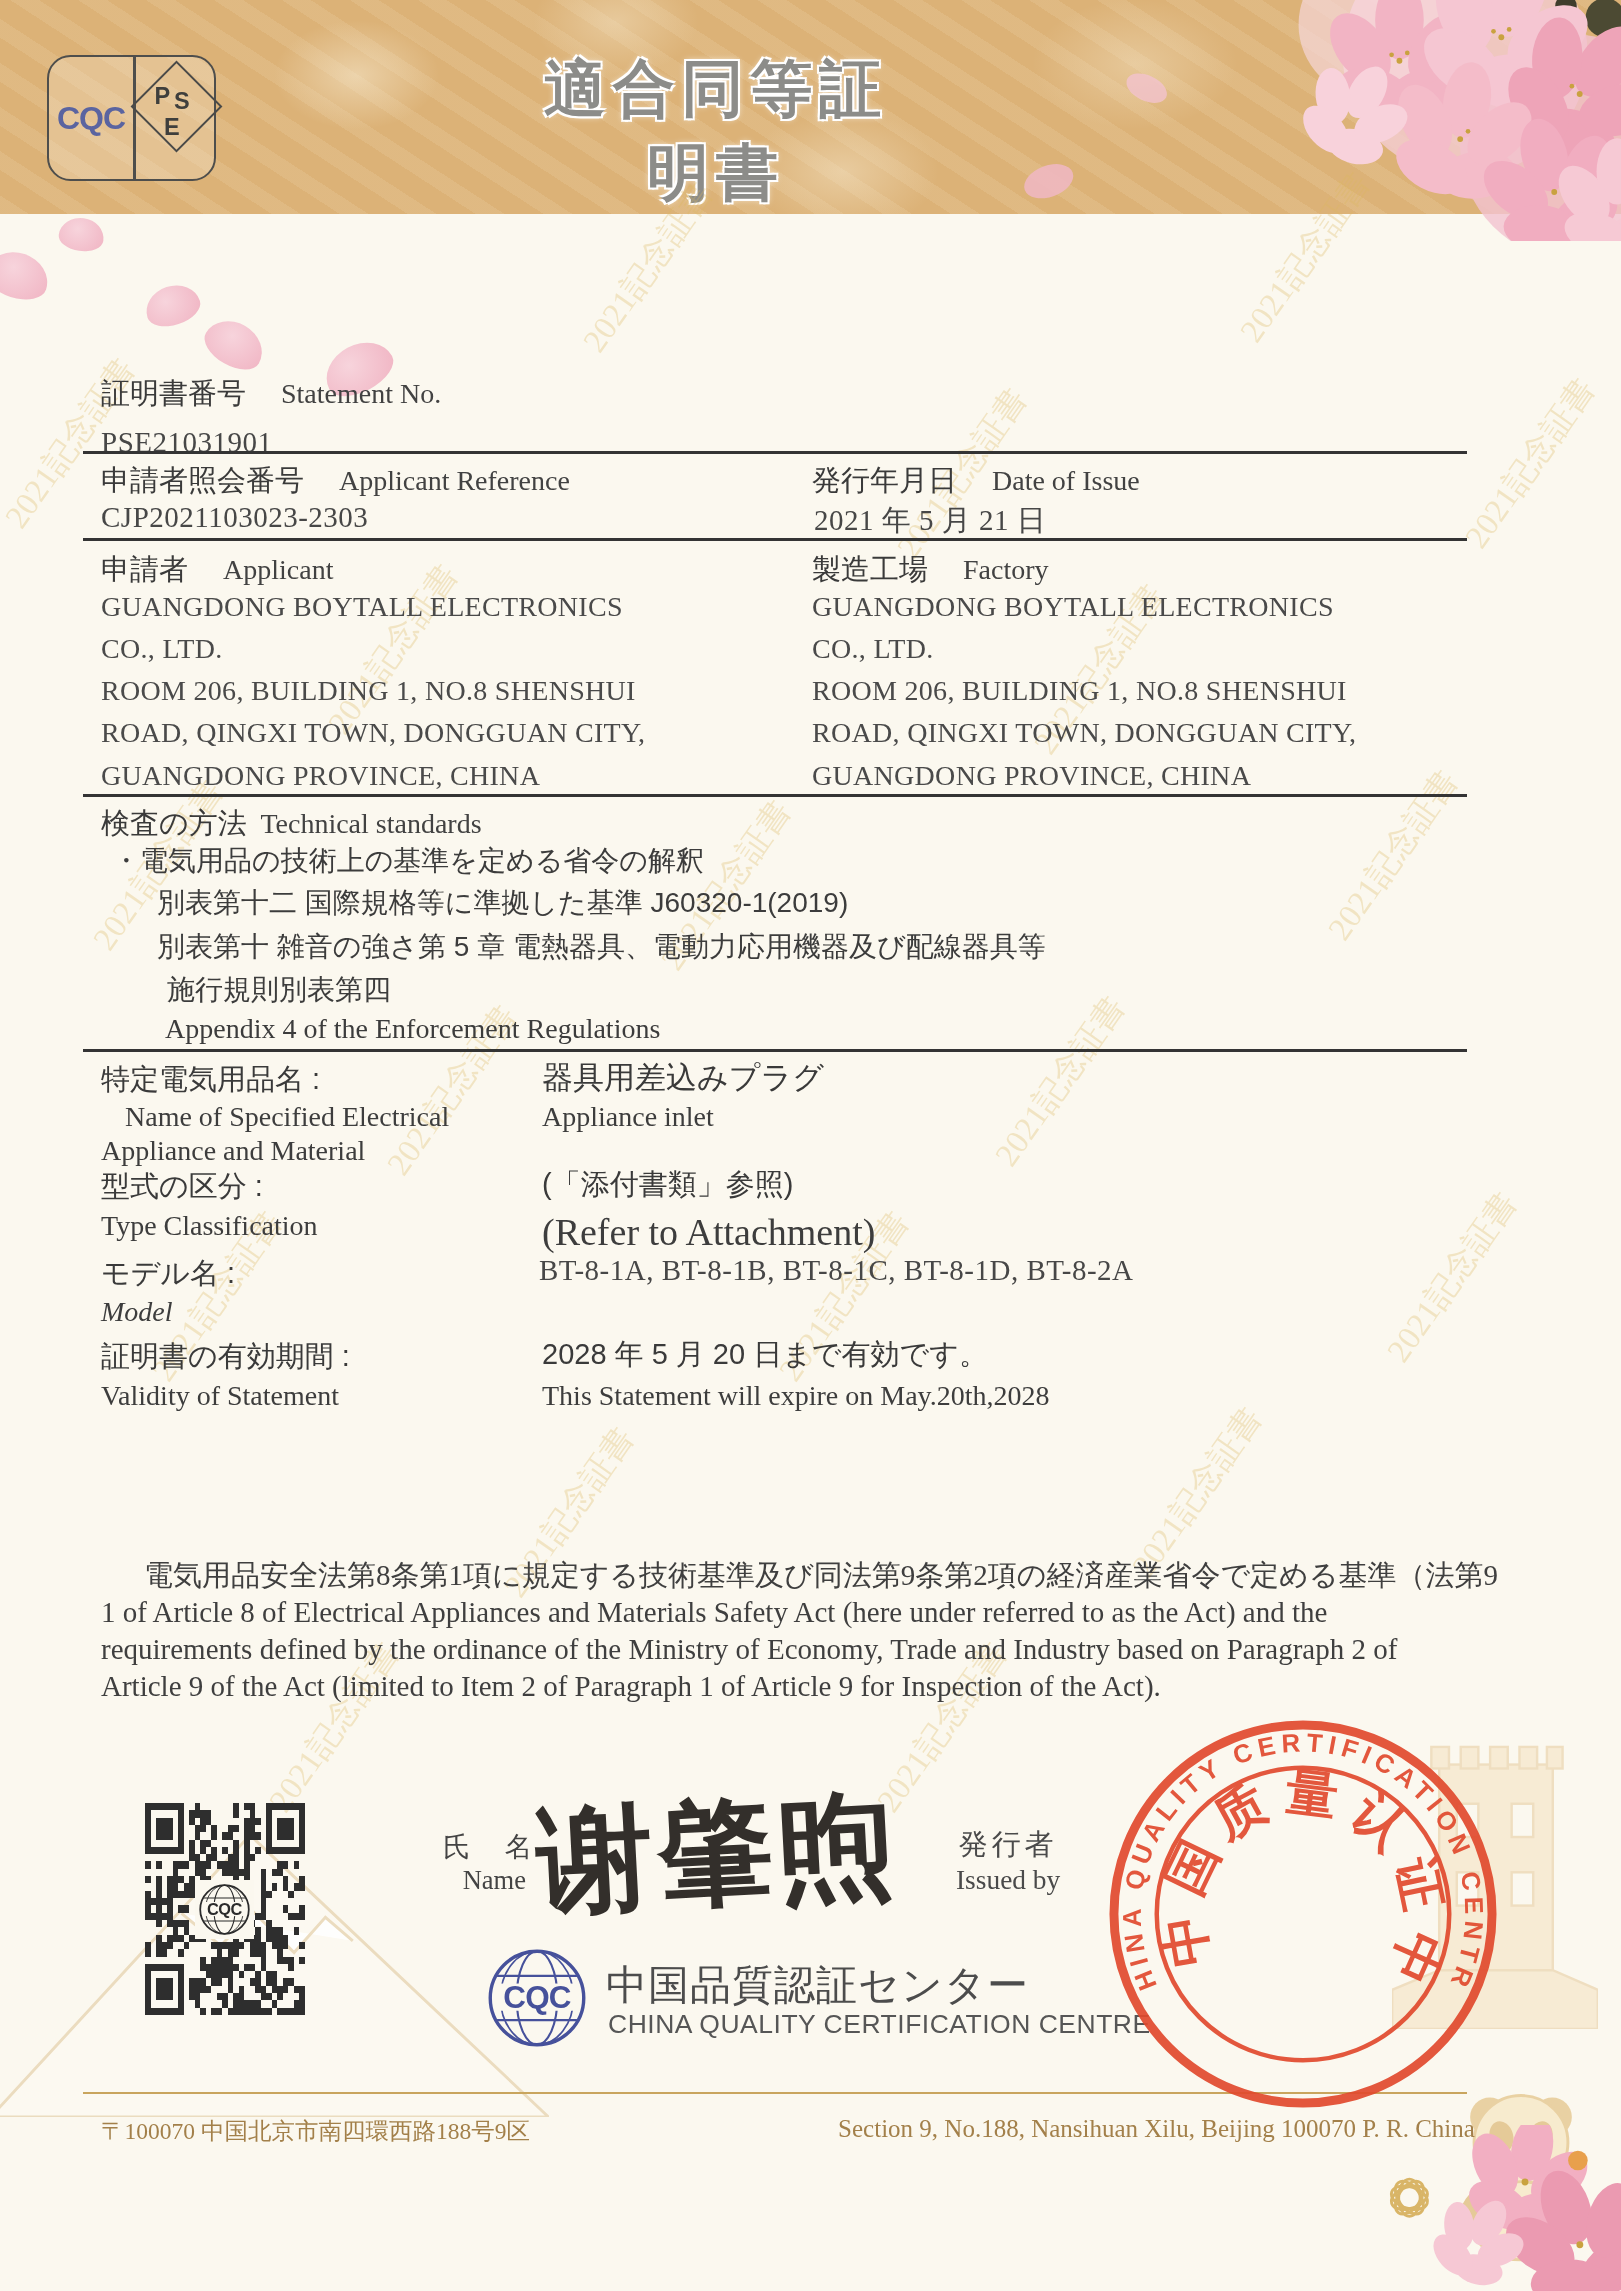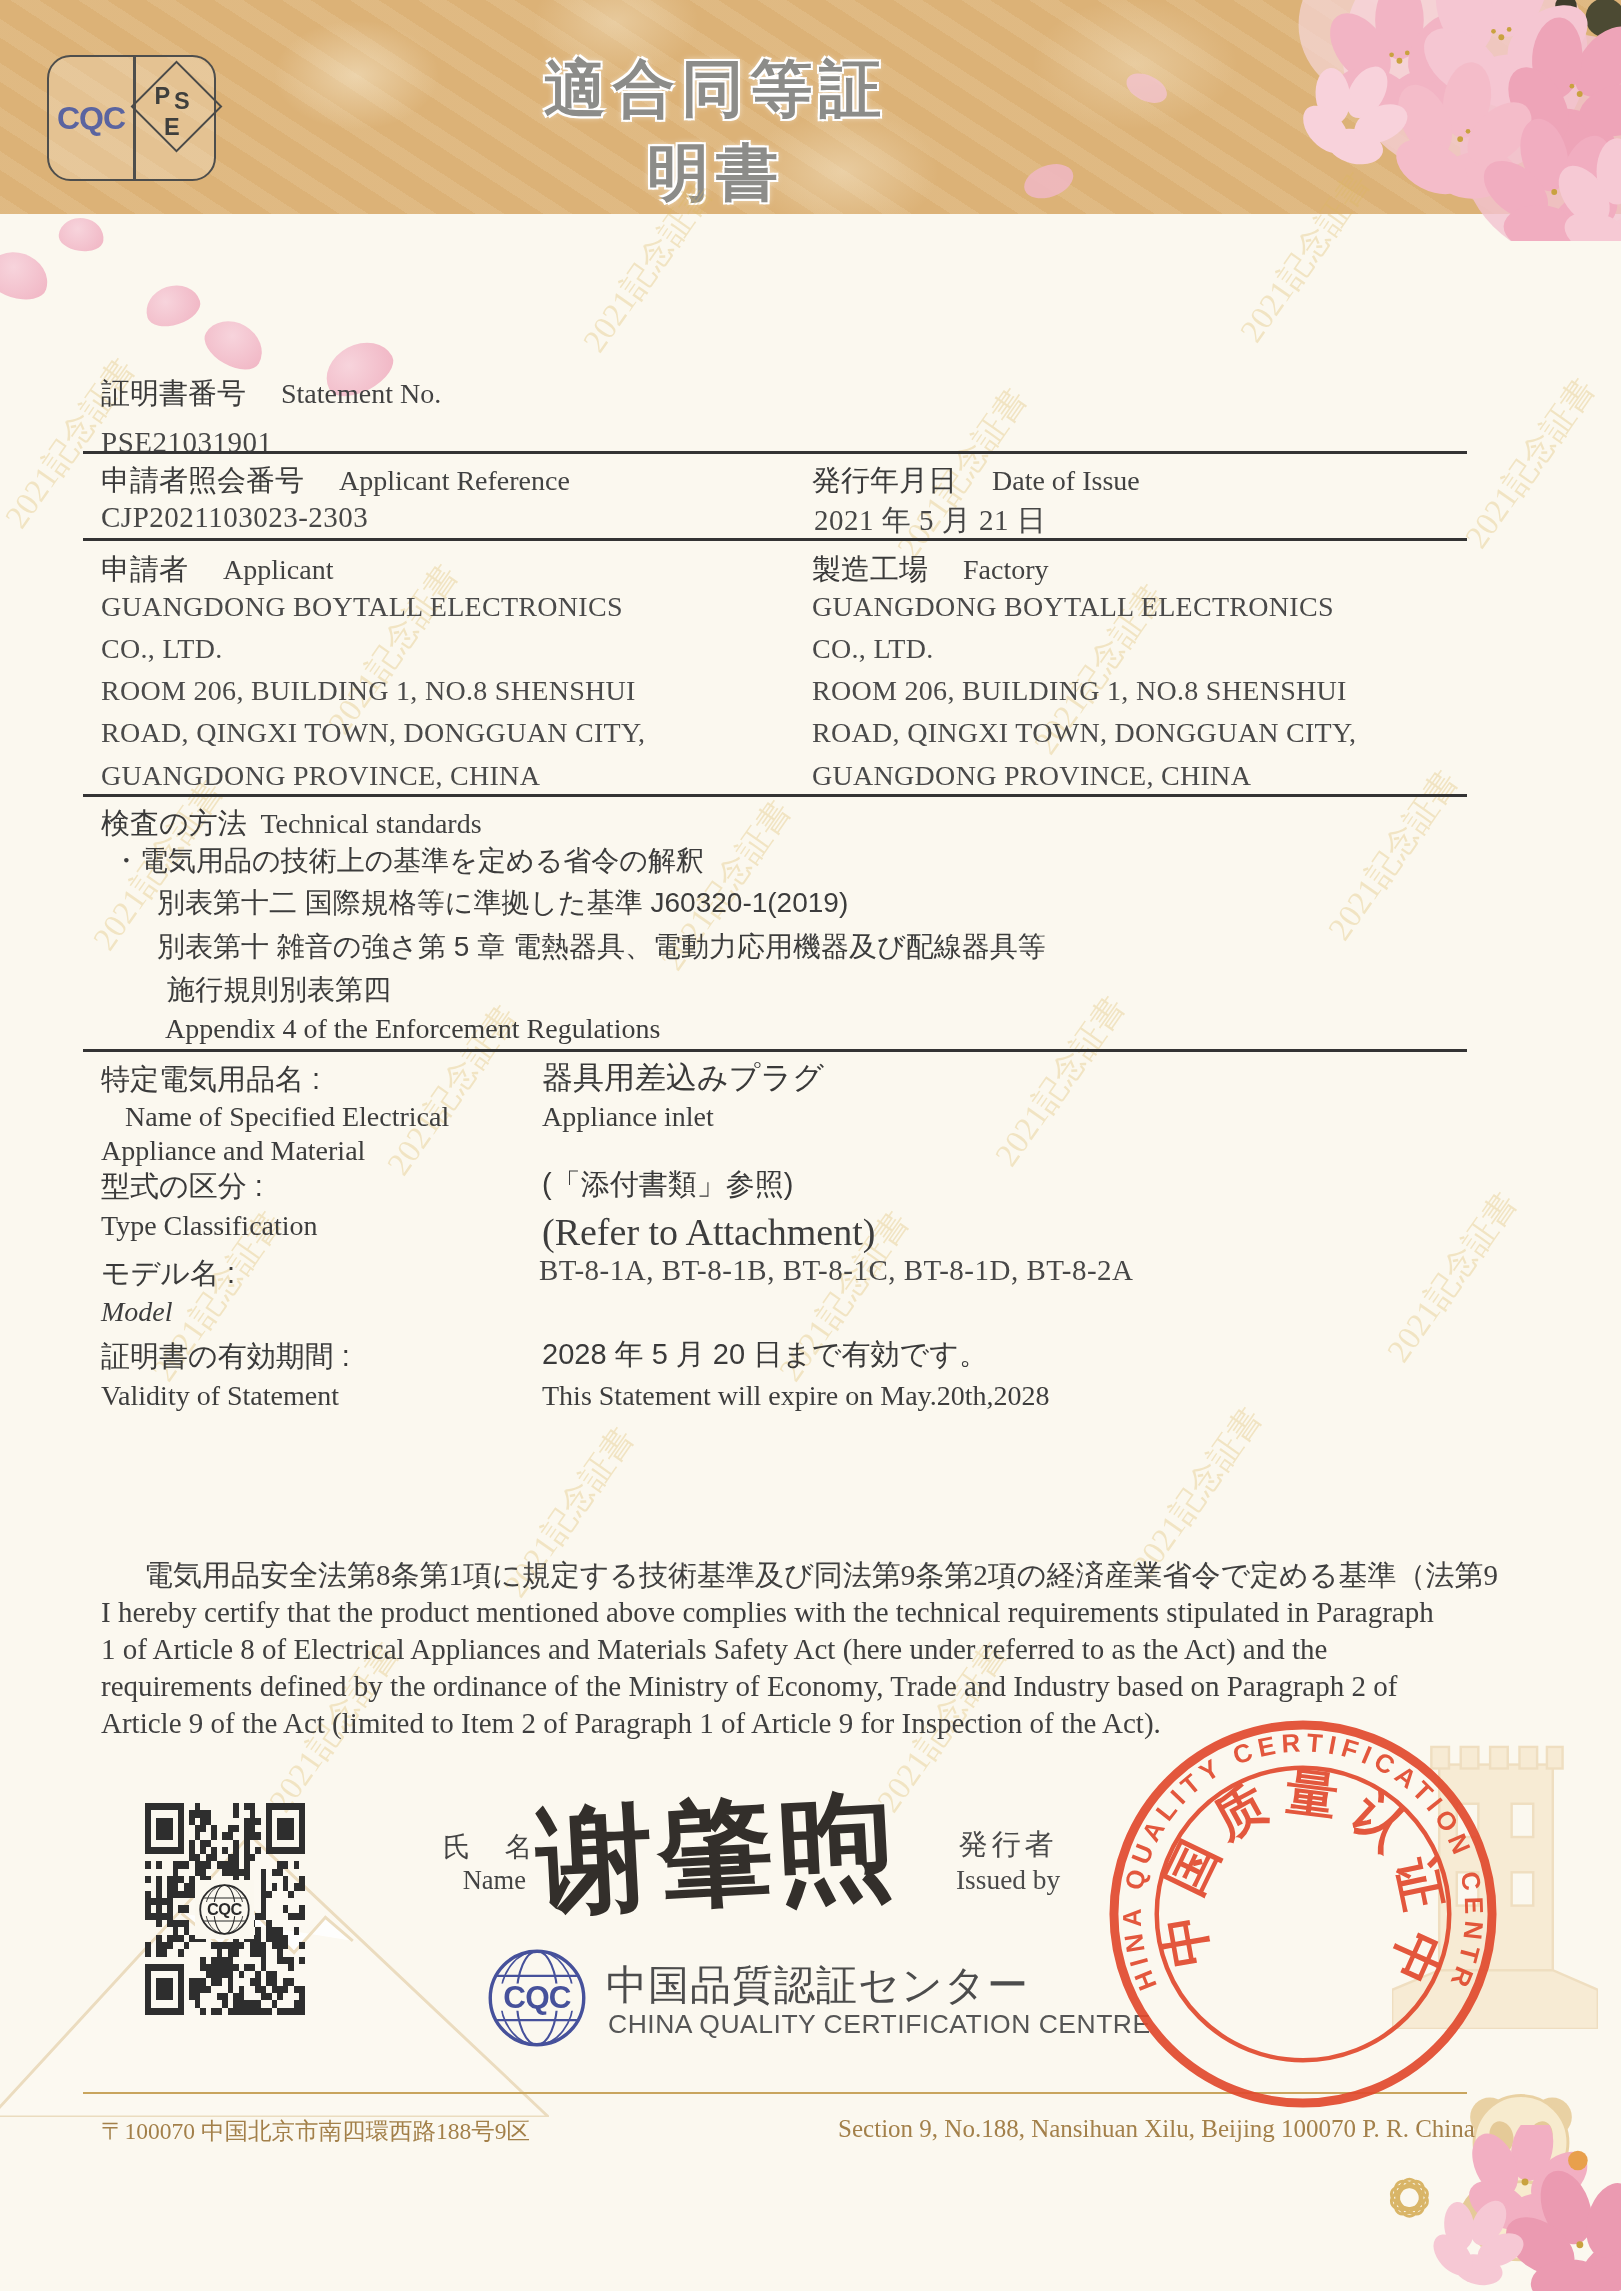--- a/index.html
+++ b/index.html
@@ -269,21 +269,20 @@
     <div class="value" style="left:539px;top:1254px;">BT-8-1A, BT-8-1B, BT-8-1C, BT-8-1D, BT-8-2A</div>
     <div class="row" style="left:101px;top:1296px;font-size:28px;font-style:italic;">Model</div>
 
     <div class="jp row" style="left:101px;top:1337px;">証明書の有効期間 :</div>
     <div class="jp row" style="left:542px;top:1335px;">2028 年 5 月 20 日まで有効です。</div>
     <div class="row" style="left:101px;top:1380px;font-size:28px;">Validity of Statement</div>
     <div class="row" style="left:542px;top:1380px;font-size:28px;">This Statement will expire on May.20th,2028</div>
 
     <div class="cert">
       <div class="cline2 jp-c indent">電気用品安全法第8条第1項に規定する技術基準及び同法第9条第2項の経済産業省令で定める基準（法第9</div>
-      <div class="cline2">I hereby certify that the product mentioned above complies with the technical requirements stipulated in Paragraph</div>
       <div class="cline2">1 of Article 8 of Electrical Appliances and Materials Safety Act (here under referred to as the Act) and the</div>
       <div class="cline2">requirements defined by the ordinance of the Ministry of Economy, Trade and Industry based on Paragraph 2 of</div>
       <div class="cline2">Article 9 of the Act (limited to Item 2 of Paragraph 1 of Article 9 for Inspection of the Act).</div>
     </div>
   </div>
 
   <div class="qr"><svg id="qr-svg" viewBox="0 0 29 29" preserveAspectRatio="none">
         <g fill="#2e2e2e">
           <rect x="0" y="0" width="1" height="1"></rect>
           <rect x="1" y="0" width="1" height="1"></rect>

